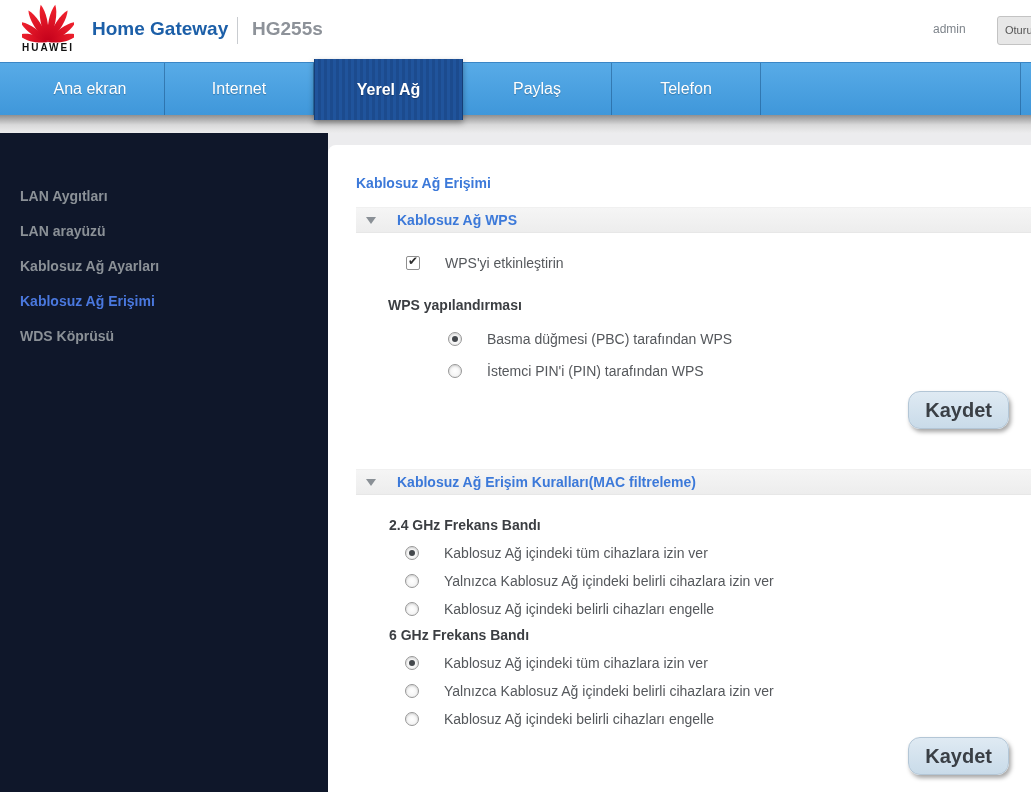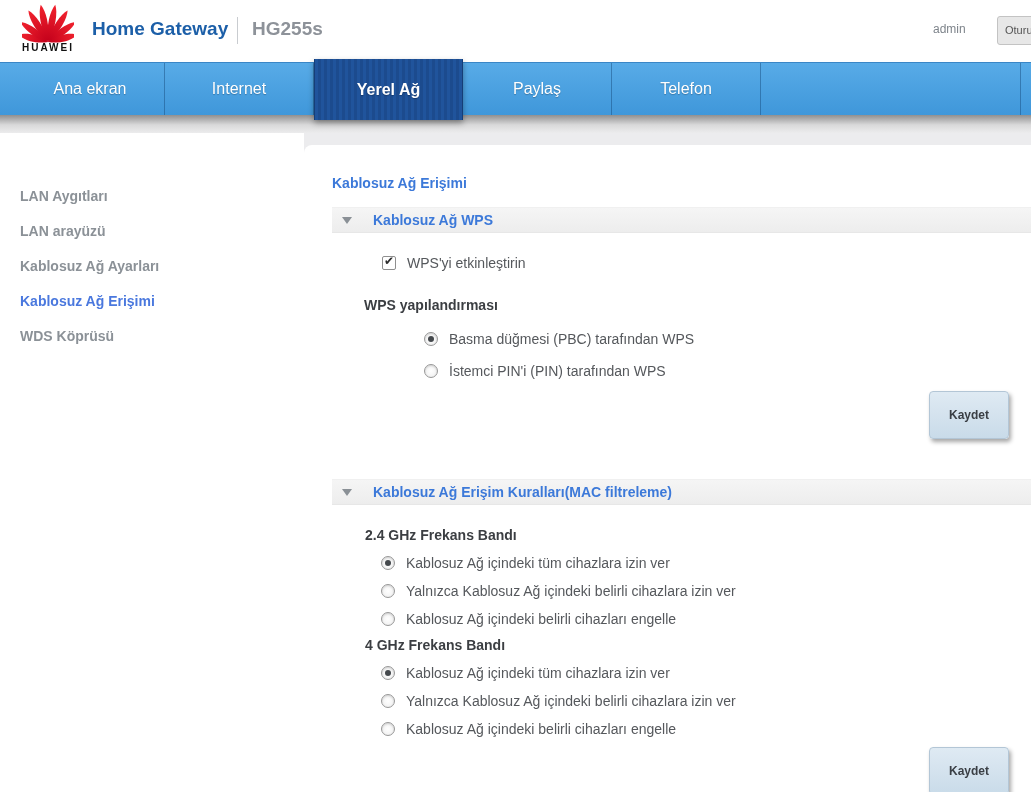--- a/index.html
+++ b/index.html
@@ -35,56 +35,56 @@
     border-right:1px solid #163e77; border-left:1px solid #163e77;
     box-shadow:0 3px 6px rgba(0,0,0,0.35); font-weight:bold; }
   .nav-endline { position:absolute; left:1020px; top:0; width:1px; height:100%;
     background:rgba(20,70,120,0.45); }
 
   
   .shadow-strip { height:18px; background:linear-gradient(#8f8f90, #d9d9da 55%, #ececed); }
 
   
   .content { display:flex; height:659px; background:#ececee; }
-  .sidebar { width:304px; background:#ffffff; padding-top:46px; }
+  .sidebar { width:328px; background:#0f172a; padding-top:46px; }
   .sidebar-item { height:35px; line-height:35px; padding-left:20px;
     font-size:14px; font-weight:bold; color:#8b9197; cursor:pointer; }
   .sidebar-item.active { color:#4a78de; }
 
   .main-wrap { flex:1; background:#ececee; }
   .main { background:#fff; border-radius:8px 0 0 0; margin-top:12px; height:647px;
     padding:30px 0 0 28px; overflow:hidden; }
 
   .page-title { font-size:14px; font-weight:bold; color:#3c79d9; margin-bottom:16px; }
   .page-desc { font-size:14px; color:#6e7277; margin-bottom:24px; }
 
   .section-header { height:26px; line-height:26px; background:linear-gradient(#f5f5f5,#ededed);
     display:flex; align-items:center; gap:21px; padding-left:10px; cursor:pointer;
     border-top:1px solid #f0f0f0; border-bottom:1px solid #e7e7e7; }
   .tri-down { width:0; height:0; border-left:5px solid transparent;
     border-right:5px solid transparent; border-top:7px solid #8a9096; }
   .section-title { font-size:14px; font-weight:bold; color:#3c79d9; }
 
-  .form-row { display:flex; align-items:center; gap:11px; font-size:14px; color:#55585c; }
+  .form-row { display:flex; align-items:center; gap:25px; font-size:14px; color:#55585c; }
   .checkbox { width:14px; height:14px; border:1px solid #8f8f8f; border-radius:2px;
     background:#fff; position:relative; cursor:pointer; flex:0 0 auto; }
   .checkbox.checked::after { content:'\2714'; position:absolute; left:1px; top:-3px;
     font-size:12px; color:#2c2c2c; }
   .radio { width:14px; height:14px; border:1px solid #989898; border-radius:50%;
     background:radial-gradient(#fff, #ededed); position:relative; cursor:pointer; flex:0 0 auto;
     box-shadow:inset 0 1px 2px rgba(0,0,0,0.15); }
   .radio.selected::after { content:''; position:absolute; left:3px; top:3px;
     width:6px; height:6px; border-radius:50%; background:#44484c; }
 
   .sub-heading { font-size:14px; font-weight:bold; color:#3b3e42; }
 
   .save-row { display:flex; justify-content:flex-end; padding-right:22px; }
-  .save-btn { min-width:80px; height:48px; padding:0 16px;
-    background:linear-gradient(#dfeaf3,#c9dbe9); border:1px solid #b3c6d6; border-radius:4px;
-    font-size:12px; font-weight:bold; color:#3a3f45; cursor:pointer;
+  .save-btn { min-width:80px; height:38px; padding:0 16px;
+    background:linear-gradient(#dfeaf3,#c9dbe9); border:1px solid #b3c6d6; border-radius:12px;
+    font-size:20px; font-weight:bold; color:#3a3f45; cursor:pointer;
     box-shadow:2px 3px 4px rgba(0,0,0,0.35); }
 
   
   .mt22 { margin-top:22px; } .mt26 { margin-top:26px; } .mt18 { margin-top:18px; }
   .mt16 { margin-top:16px; } .mt12 { margin-top:12px; } .mt10 { margin-top:10px; }
   .mt40 { margin-top:40px; }
   .ind-checkbox { margin-left:50px; }
   .ind-label { margin-left:32px; }
   .ind-wps-radio { margin-left:92px; }
   .ind-band-head { margin-left:33px; }
@@ -205,21 +205,21 @@
         </div>
         <div class="form-row ind-band-radio mt12">
           <span class="radio"></span>
           <span>Yalnızca Kablosuz Ağ içindeki belirli cihazlara izin ver</span>
         </div>
         <div class="form-row ind-band-radio mt12">
           <span class="radio"></span>
           <span>Kablosuz Ağ içindeki belirli cihazları engelle</span>
         </div>
 
-        <div class="sub-heading ind-band-head mt10">4 GHz Frekans Bandı</div>
+        <div class="sub-heading ind-band-head mt10">6 GHz Frekans Bandı</div>
         <div class="form-row ind-band-radio mt12">
           <span class="radio selected"></span>
           <span>Kablosuz Ağ içindeki tüm cihazlara izin ver</span>
         </div>
         <div class="form-row ind-band-radio mt12">
           <span class="radio"></span>
           <span>Yalnızca Kablosuz Ağ içindeki belirli cihazlara izin ver</span>
         </div>
         <div class="form-row ind-band-radio mt12">
           <span class="radio"></span>

